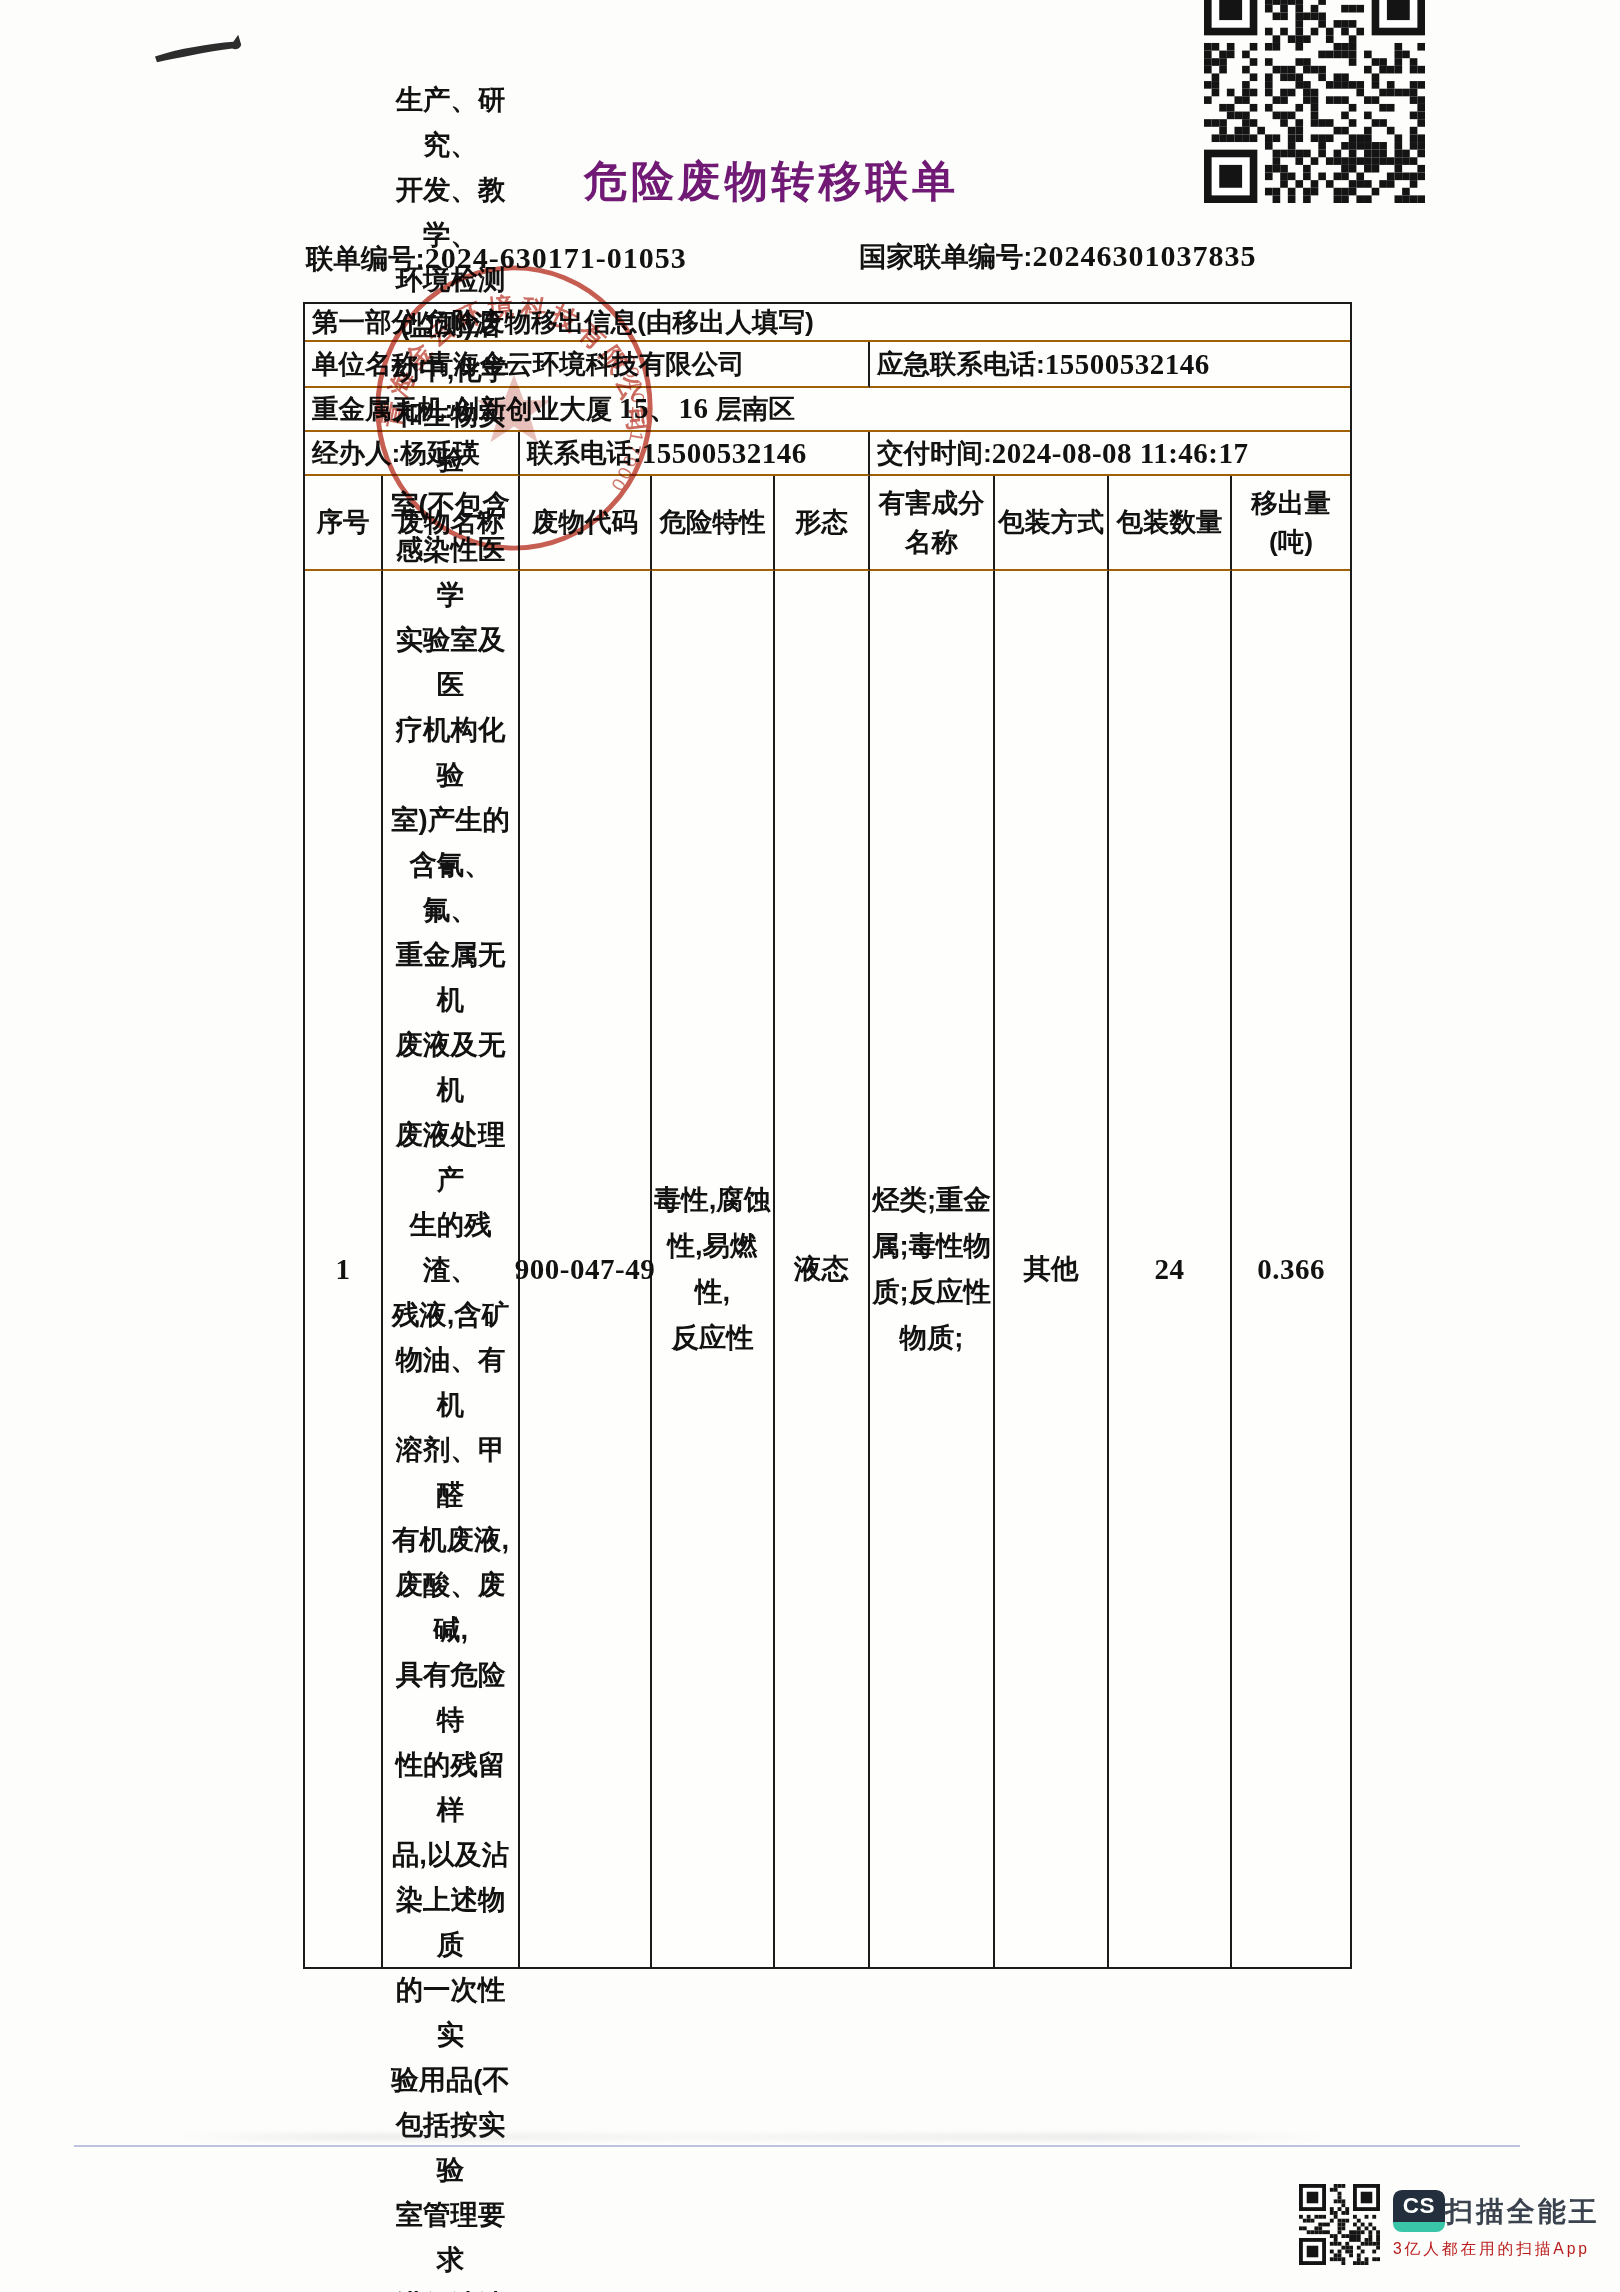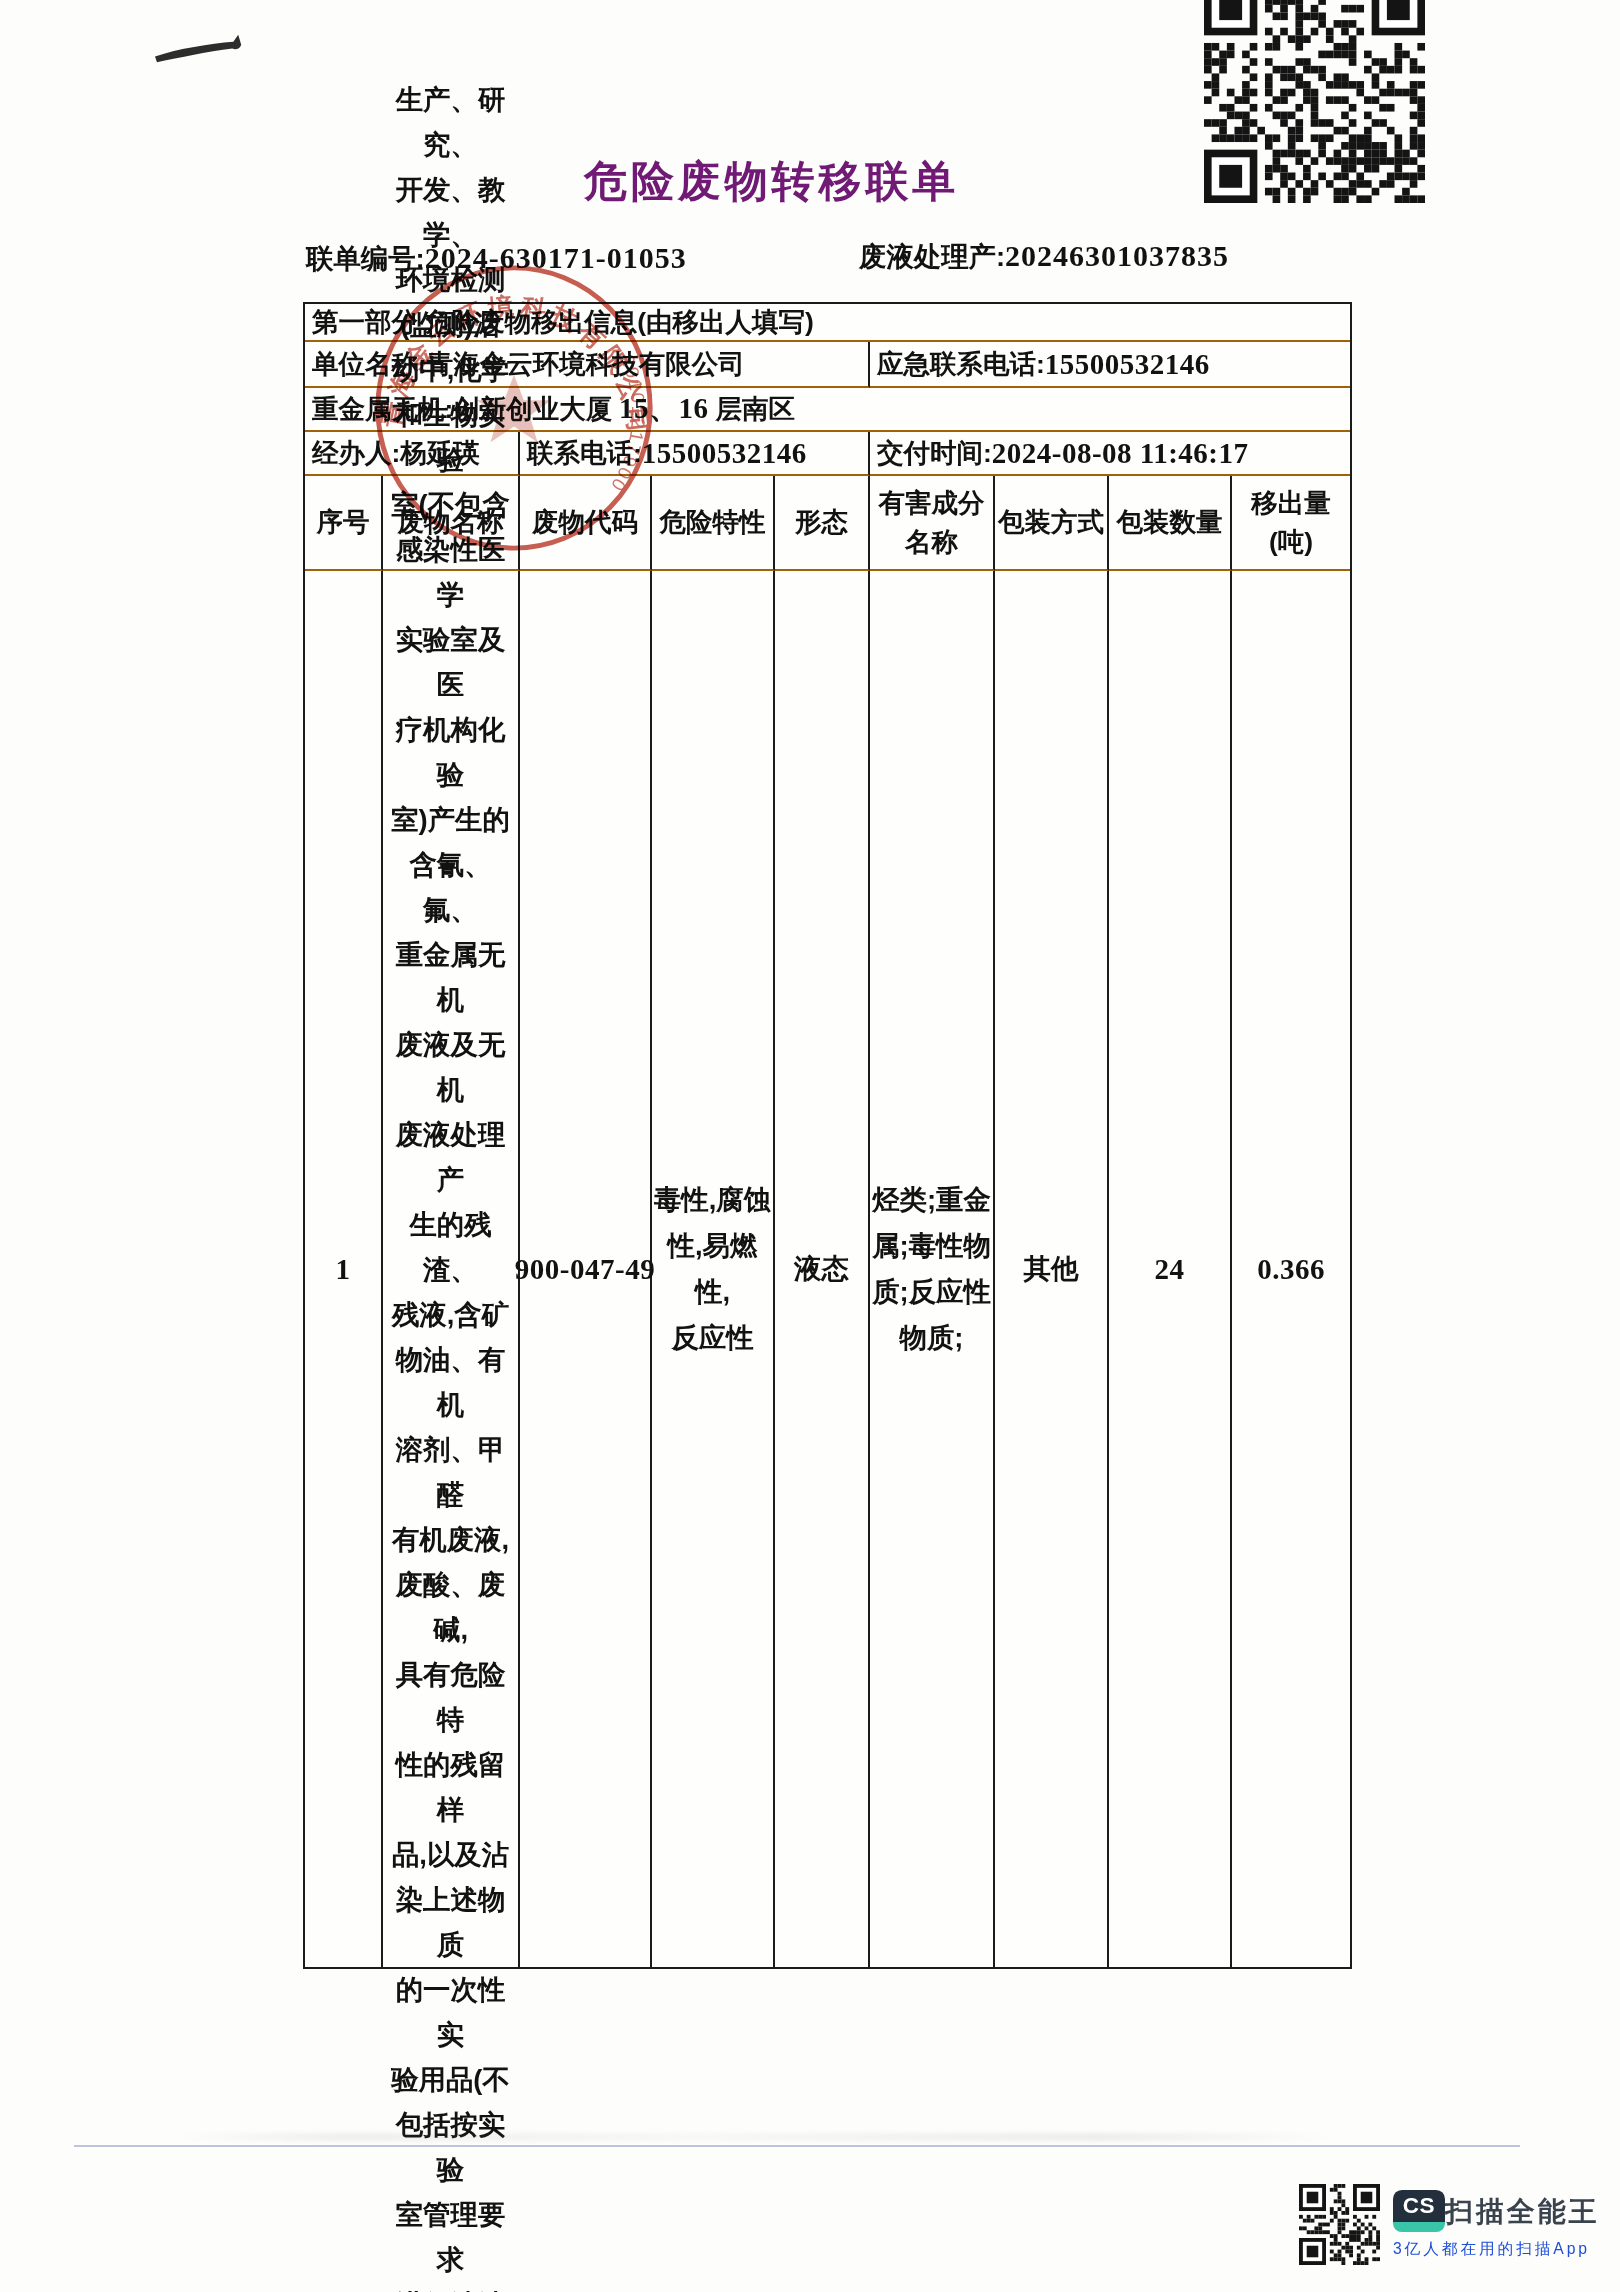--- a/index.html
+++ b/index.html
@@ -68,21 +68,21 @@
   .scan-line{left:74px;top:2145px;width:1446px;height:2px;background:#b6bedd;opacity:.9;}
 
   
   .cs-logo{
     left:1393px;top:2190px;width:52px;height:42px;border-radius:8.8px;
     background:linear-gradient(#232f3c 77%,#38c5a8 77%);
     display:flex;align-items:flex-start;justify-content:center;
   }
   .cs-logo span{color:#ffffff;font-weight:700;font-size:22.5px;line-height:31px;letter-spacing:0.5px;}
   .app-name{left:1445px;top:2193px;font-size:28px;font-weight:700;color:#39424d;letter-spacing:2.9px;white-space:nowrap;}
-  .app-tagline{left:1393px;top:2239px;font-size:15.7px;color:#1d4ed8;letter-spacing:2.9px;white-space:nowrap;}
+  .app-tagline{left:1393px;top:2239px;font-size:15.7px;color:#b91c1c;letter-spacing:2.9px;white-space:nowrap;}
 </style>
 </head>
 <body>
 
 <svg class="abs pen-mark" viewBox="0 0 110 48" xmlns="http://www.w3.org/2000/svg">
   <path d="M6 30 C 30 22, 62 17, 86 15 l 5 -7 3 10 c -1 4 -6 6 -9 4 C 60 25, 28 32, 8 36 Z" fill="#161616" opacity="0.9"></path>
 </svg>
 
 <div class="abs qr-top"><svg width="221" height="221" viewBox="0 0 225 225" xmlns="http://www.w3.org/2000/svg">
       <rect x="62.06896551724138" y="0" width="7.758620689655173" height="7.758620689655173" fill="#141414"></rect>
@@ -413,21 +413,21 @@
       <rect x="15.517241379310345" y="186.20689655172413" width="23.275862068965516" height="23.275862068965516" fill="#141414"></rect>
     </svg></div>
 
 <div class="abs page-title">危险废物转移联单</div>
 
 <div class="abs no-line manifest-line">
   <span class="lblb">联单编号:</span>
   <span class="numb">2024-630171-01053</span>
 </div>
 <div class="abs no-line national-line">
-  <span class="lblb">废液处理产:</span>
+  <span class="lblb">国家联单编号:</span>
   <span class="numb">20246301037835</span>
 </div>
 
 <div class="abs doc-table">
 
   <div class="cell lab bb sp-all lbl">第一部分 危险废物移出信息(由移出人填写)</div>
 
   <div class="cell lab br bb sp-a">
     <span class="lbl">单位名称:</span>
     <span class="lbl">青海金云环境科技有限公司</span>

